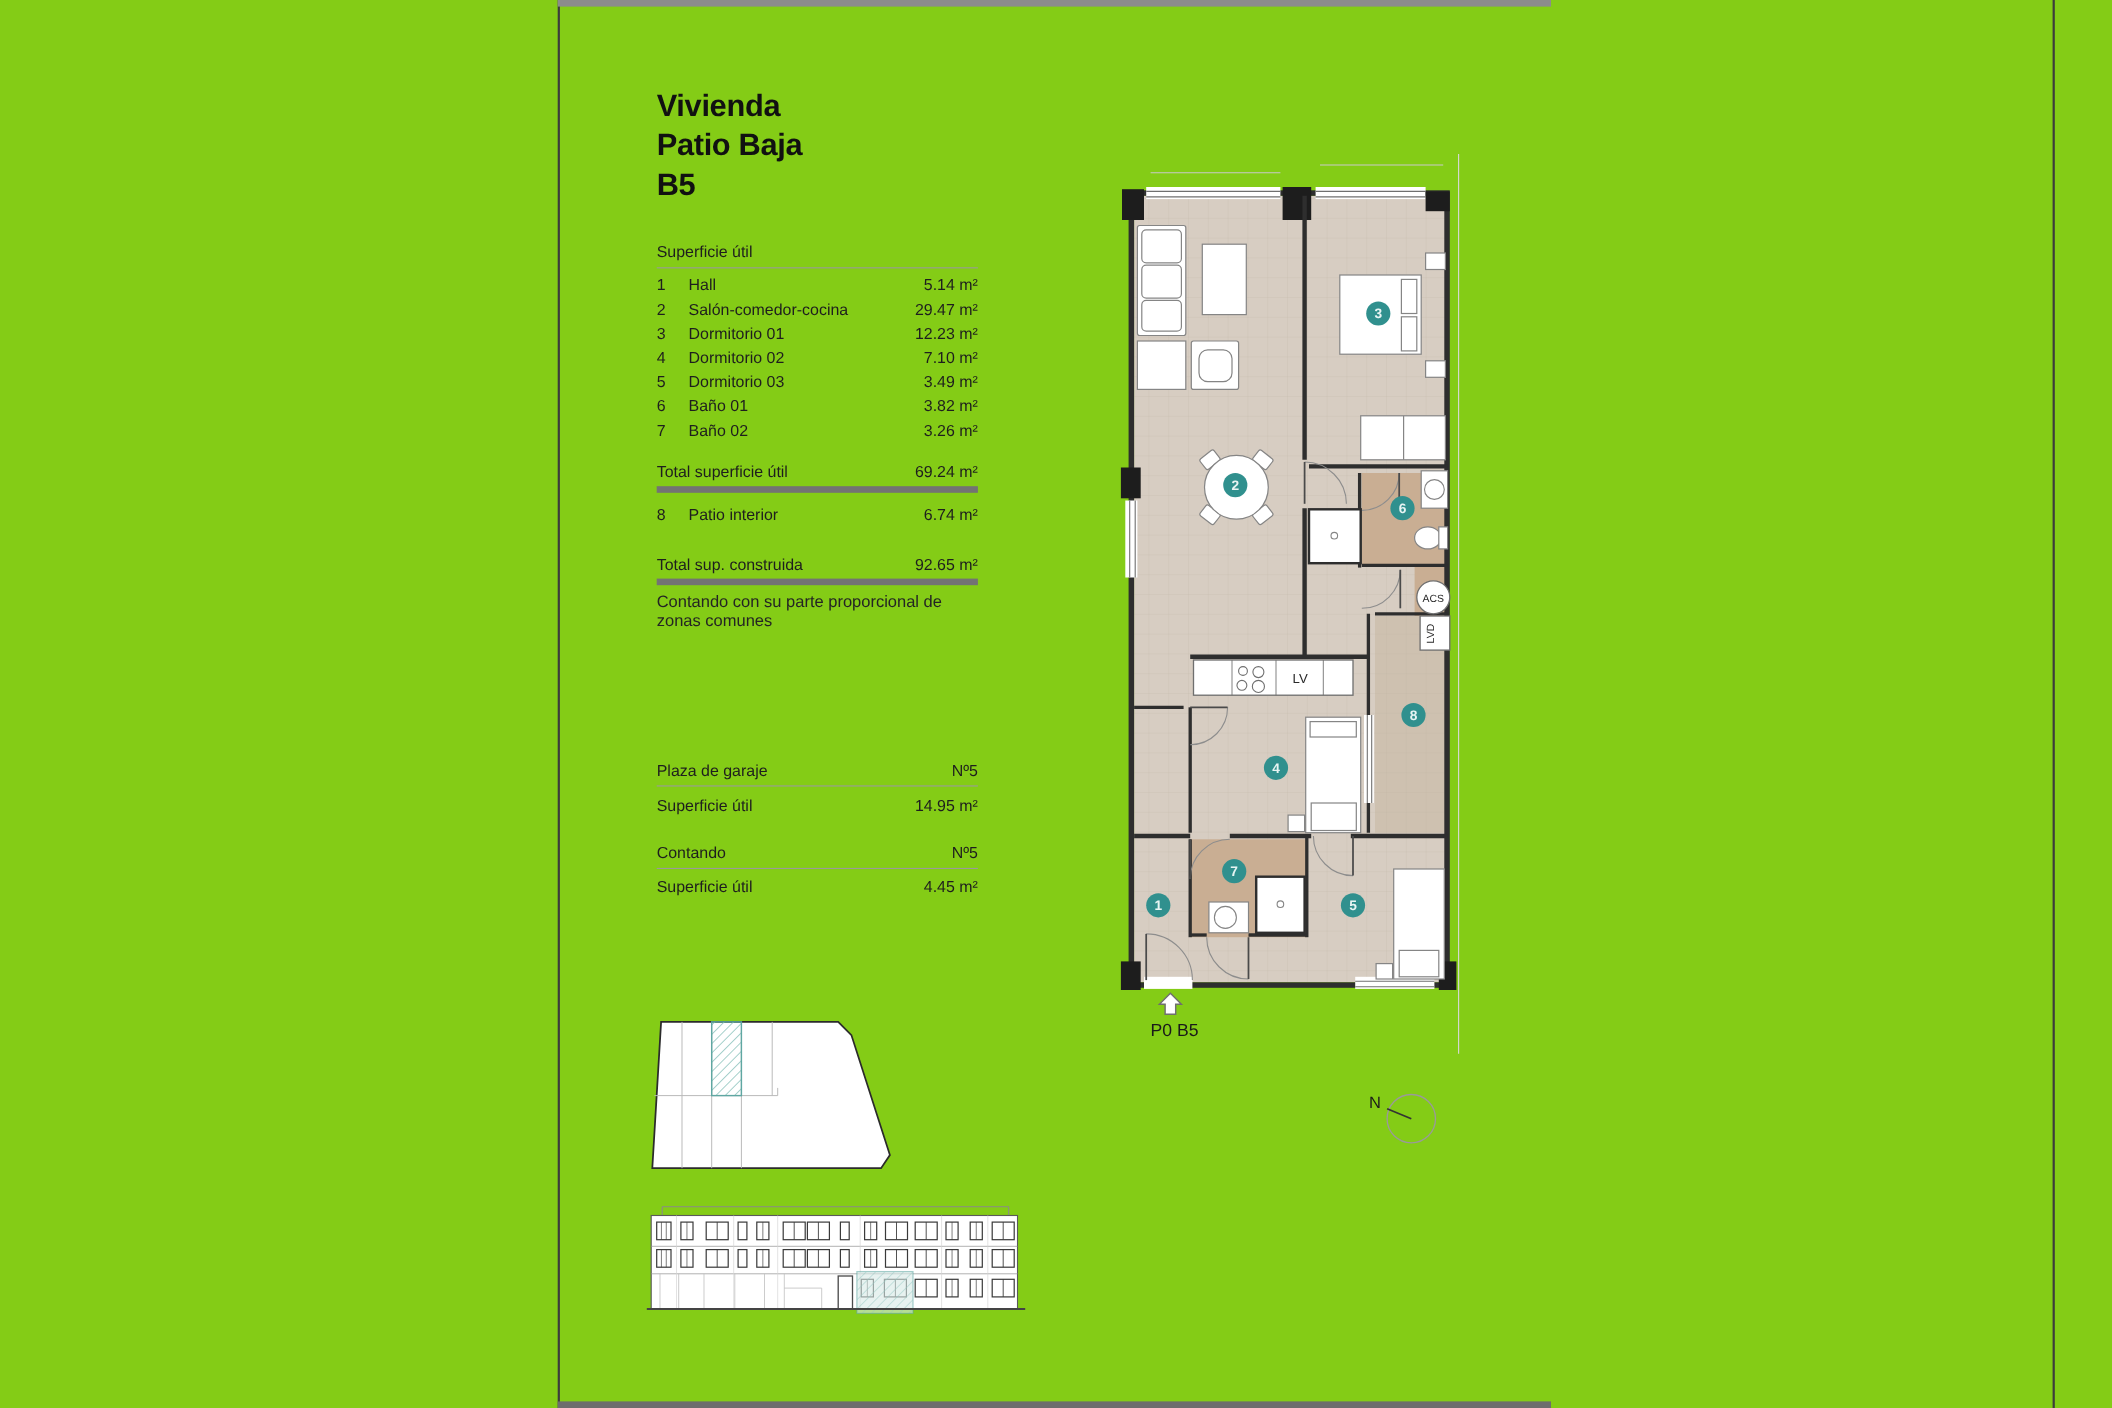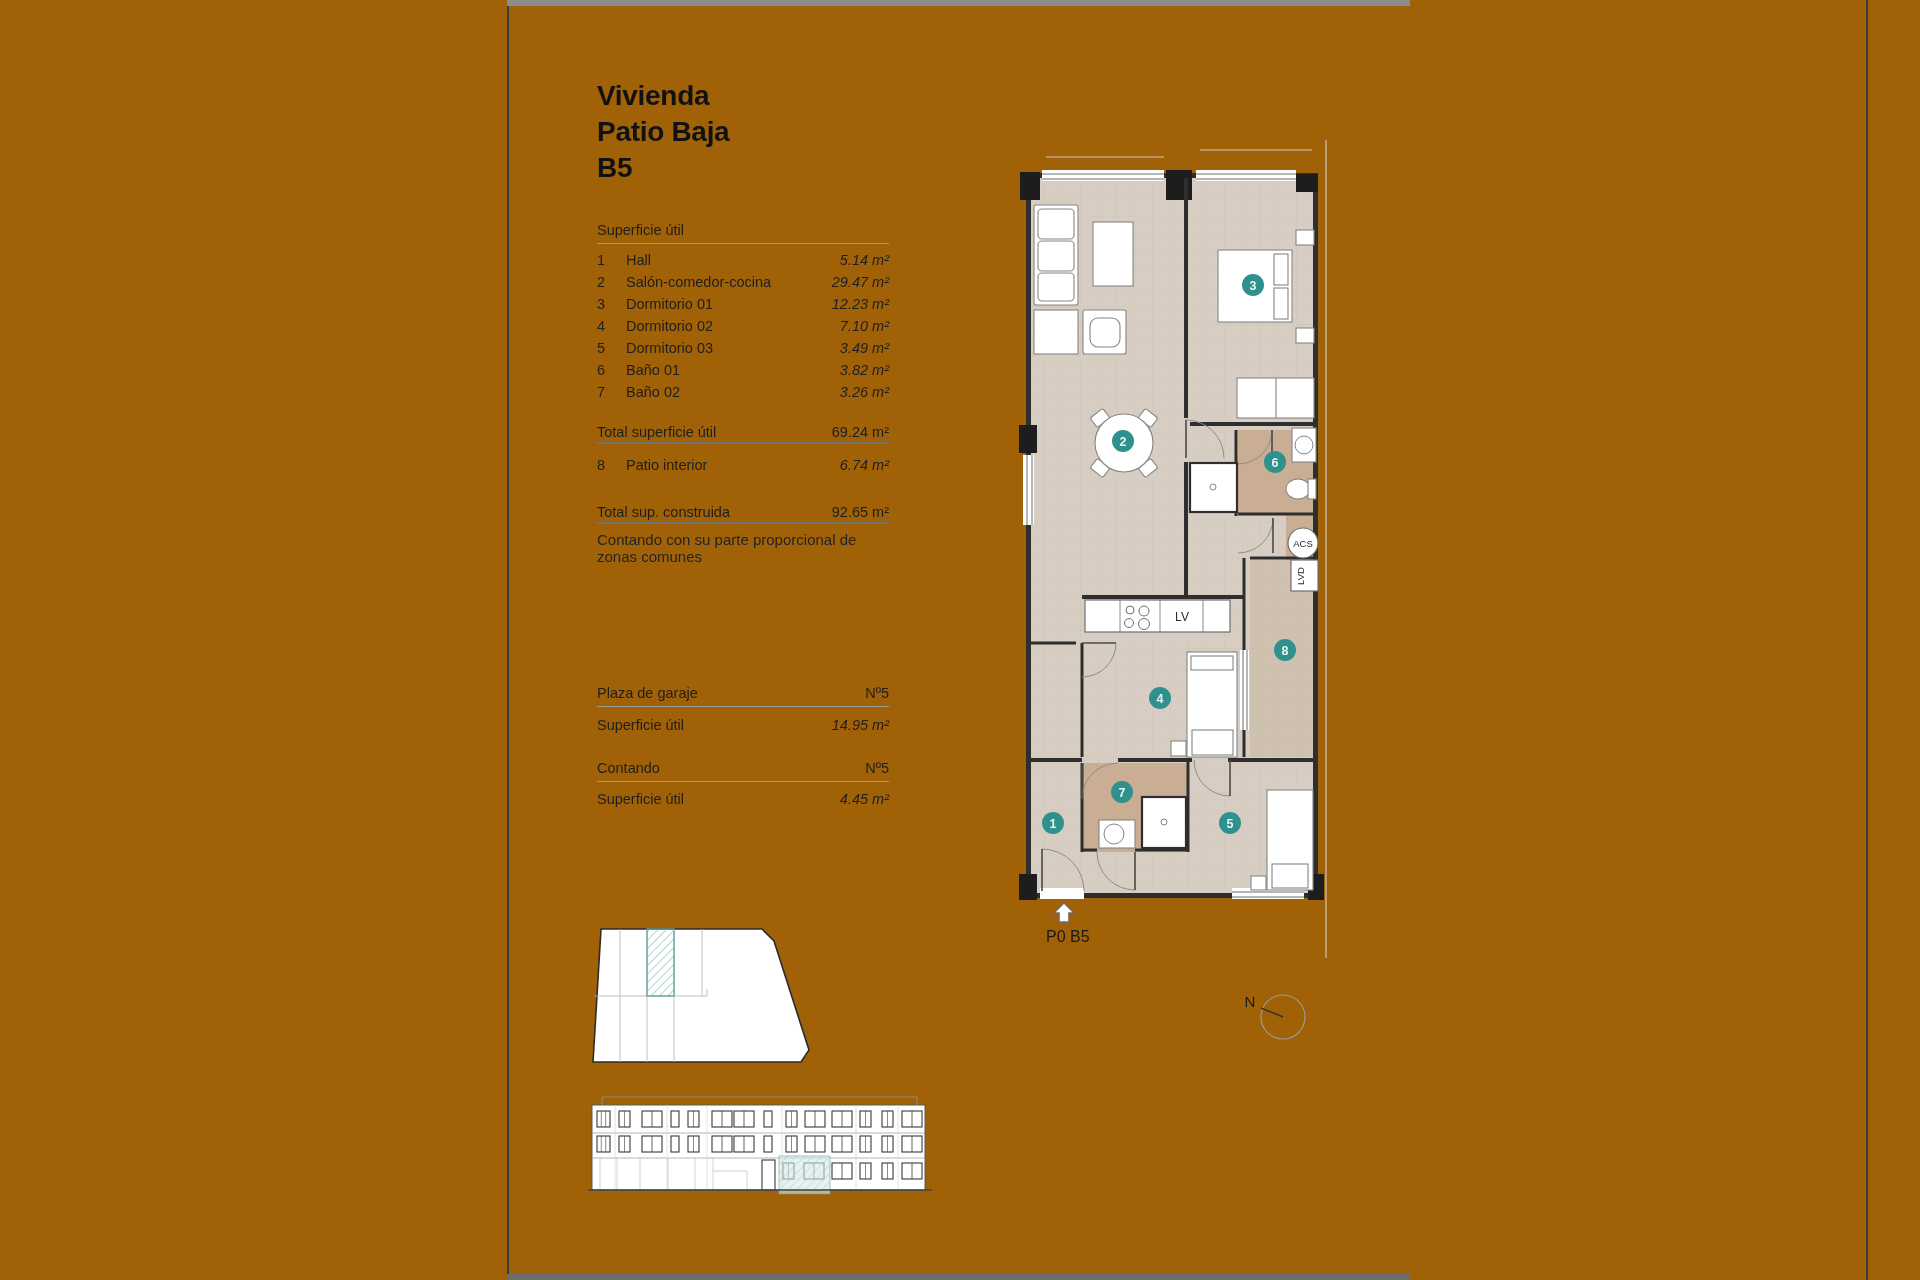--- a/index.html
+++ b/index.html
@@ -1,29 +1,29 @@
 <!DOCTYPE html>
 <html><head>
 <meta charset="utf-8">
 <style>
   html,body{margin:0;padding:0;background:#fff;}
-  .sheet{position:relative;width:1920px;height:1280px;background:#a16207;overflow:hidden;
+  .sheet{position:relative;width:1920px;height:1280px;background:#84cc16;overflow:hidden;
          font-family:"Liberation Sans",sans-serif;color:#1e1e1e;}
   .vrule{position:absolute;top:0;bottom:0;width:2px;background:#3c3c3c;}
   .hbar{position:absolute;left:507px;width:903px;height:6px;background:#8c8c8c;}
   .textcol{position:absolute;left:597px;top:78px;width:292px;}
   .title{font-size:28px;font-weight:700;line-height:36px;letter-spacing:-0.3px;color:#111;}
   .sec-h{display:flex;justify-content:space-between;align-items:baseline;height:21px;
          border-bottom:1px solid #9a9a9a;margin-bottom:8px;font-size:14.5px;}
   .trow{display:flex;align-items:baseline;height:22px;font-size:14.5px;}
   .tnum{width:29px;}
   .tname{flex:1;}
-  .tval{text-align:right;white-space:nowrap;font-style:italic;}
-  .total{display:flex;justify-content:space-between;align-items:flex-end;height:20px;
-         padding-bottom:2px;border-bottom:2px solid #737373;font-size:14.5px;margin-top:14px;}
+  .tval{text-align:right;white-space:nowrap;}
+  .total{display:flex;justify-content:space-between;align-items:center;height:20px;
+         padding-bottom:2px;border-bottom:6px solid #737373;font-size:14.5px;margin-top:14px;}
   .note{font-size:15px;margin-top:7px;color:#242424;}
   .drawing{position:absolute;left:0;top:0;}
   svg text{font-family:"Liberation Sans",sans-serif;}
   .badge-t{font-size:12.5px;font-weight:700;fill:#e7f4f3;text-anchor:middle;}
   .small-lab{font-size:9.5px;fill:#2a2a2a;text-anchor:middle;}
   .unit-lab{font-size:16px;fill:#1a1a1a;}
   .north-lab{font-size:15px;fill:#1a1a1a;text-anchor:middle;}
 </style>
 </head>
 <body>

